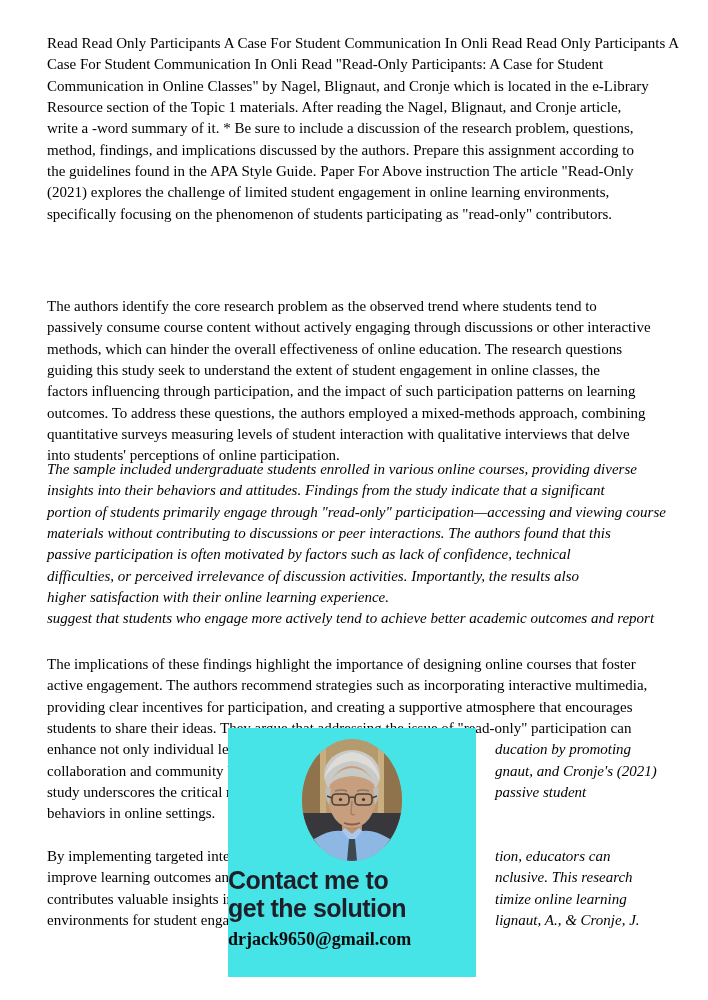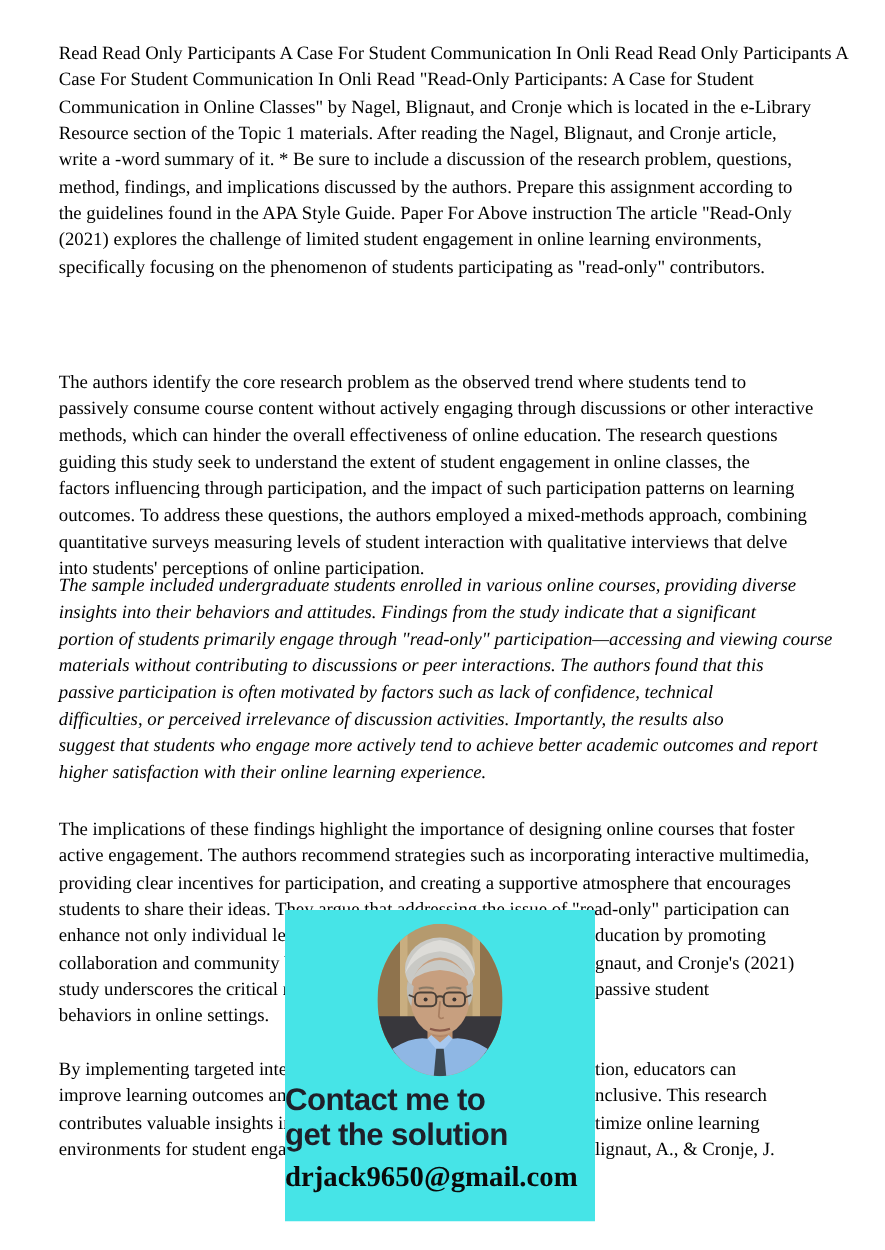--- a/index.html
+++ b/index.html
@@ -6,39 +6,39 @@
   body{
     width:708px;height:1000px;position:relative;background:#ffffff;overflow:hidden;
     font-family:"Liberation Serif","DejaVu Serif",serif;
   }
   .doc-text{
     position:absolute;left:47px;top:0;width:614px;color:#000;
     font-size:15px;line-height:21.33px;
   }
   .para{position:absolute;left:0;width:614px;}
   .line{white-space:nowrap;height:21.33px;position:relative;}
-  .line .frag-right{position:absolute;left:429px;top:0;white-space:nowrap;}
+  .line .frag-right{position:absolute;left:448px;top:0;white-space:nowrap;font-style:italic;}
   
   .promo-card{
     position:absolute;left:228px;top:728px;width:248px;height:249px;
     z-index:5;
   }
   .promo-photo{
     position:absolute;left:74px;top:11px;width:100px;height:122px;display:block;
   }
   .promo-headline{
     position:absolute;top:138px;left:0;width:100%;
     font-family:"Liberation Sans","DejaVu Sans",sans-serif;
     font-weight:700;font-size:25px;line-height:28px;color:#1f1f29;
     letter-spacing:-0.5px;
   }
   .promo-email{
     position:absolute;top:201px;left:0;width:100%;
     font-family:"Liberation Serif","DejaVu Serif",serif;
-    font-weight:700;font-size:23px;color:#0a0a0a;white-space:nowrap;
+    font-weight:700;font-size:18px;color:#0a0a0a;white-space:nowrap;
   }
 </style>
 </head>
 <body>
 
 <div class="doc-text" id="doc">
     <div class="para" style="top: 33px;">
       <div class="line">Read Read Only Participants A Case For Student Communication In Onli Read Read Only Participants A</div>
       <div class="line">Case For Student Communication In Onli Read "Read-Only Participants: A Case for Student</div>
       <div class="line">Communication in Online Classes" by Nagel, Blignaut, and Cronje which is located in the e-Library</div>
@@ -59,22 +59,22 @@
       <div class="line">quantitative surveys measuring levels of student interaction with qualitative interviews that delve</div>
       <div class="line">into students' perceptions of online participation.</div>
     </div>
     <div class="para" style="top: 459px; font-style: italic;">
       <div class="line">The sample included undergraduate students enrolled in various online courses, providing diverse</div>
       <div class="line">insights into their behaviors and attitudes. Findings from the study indicate that a significant</div>
       <div class="line">portion of students primarily engage through "read-only" participation—accessing and viewing course</div>
       <div class="line">materials without contributing to discussions or peer interactions. The authors found that this</div>
       <div class="line">passive participation is often motivated by factors such as lack of confidence, technical</div>
       <div class="line">difficulties, or perceived irrelevance of discussion activities. Importantly, the results also</div>
+      <div class="line">higher satisfaction with their online learning experience.</div>
       <div class="line">suggest that students who engage more actively tend to achieve better academic outcomes and report</div>
-      <div class="line">higher satisfaction with their online learning experience.</div>
     </div>
     <div class="para" style="top: 654px;">
       <div class="line">The implications of these findings highlight the importance of designing online courses that foster</div>
       <div class="line">active engagement. The authors recommend strategies such as incorporating interactive multimedia,</div>
       <div class="line">providing clear incentives for participation, and creating a supportive atmosphere that encourages</div>
       <div class="line">students to share their ideas. They argue that addressing the issue of "read-only" participation can</div>
       <div class="line"><span class="frag-left">enhance not only individual lear</span><span class="frag-right">ducation by promoting</span></div>
       <div class="line"><span class="frag-left">collaboration and community bu</span><span class="frag-right">gnaut, and Cronje's (2021)</span></div>
       <div class="line"><span class="frag-left">study underscores the critical ne</span><span class="frag-right">passive student</span></div>
       <div class="line">behaviors in online settings.</div>

